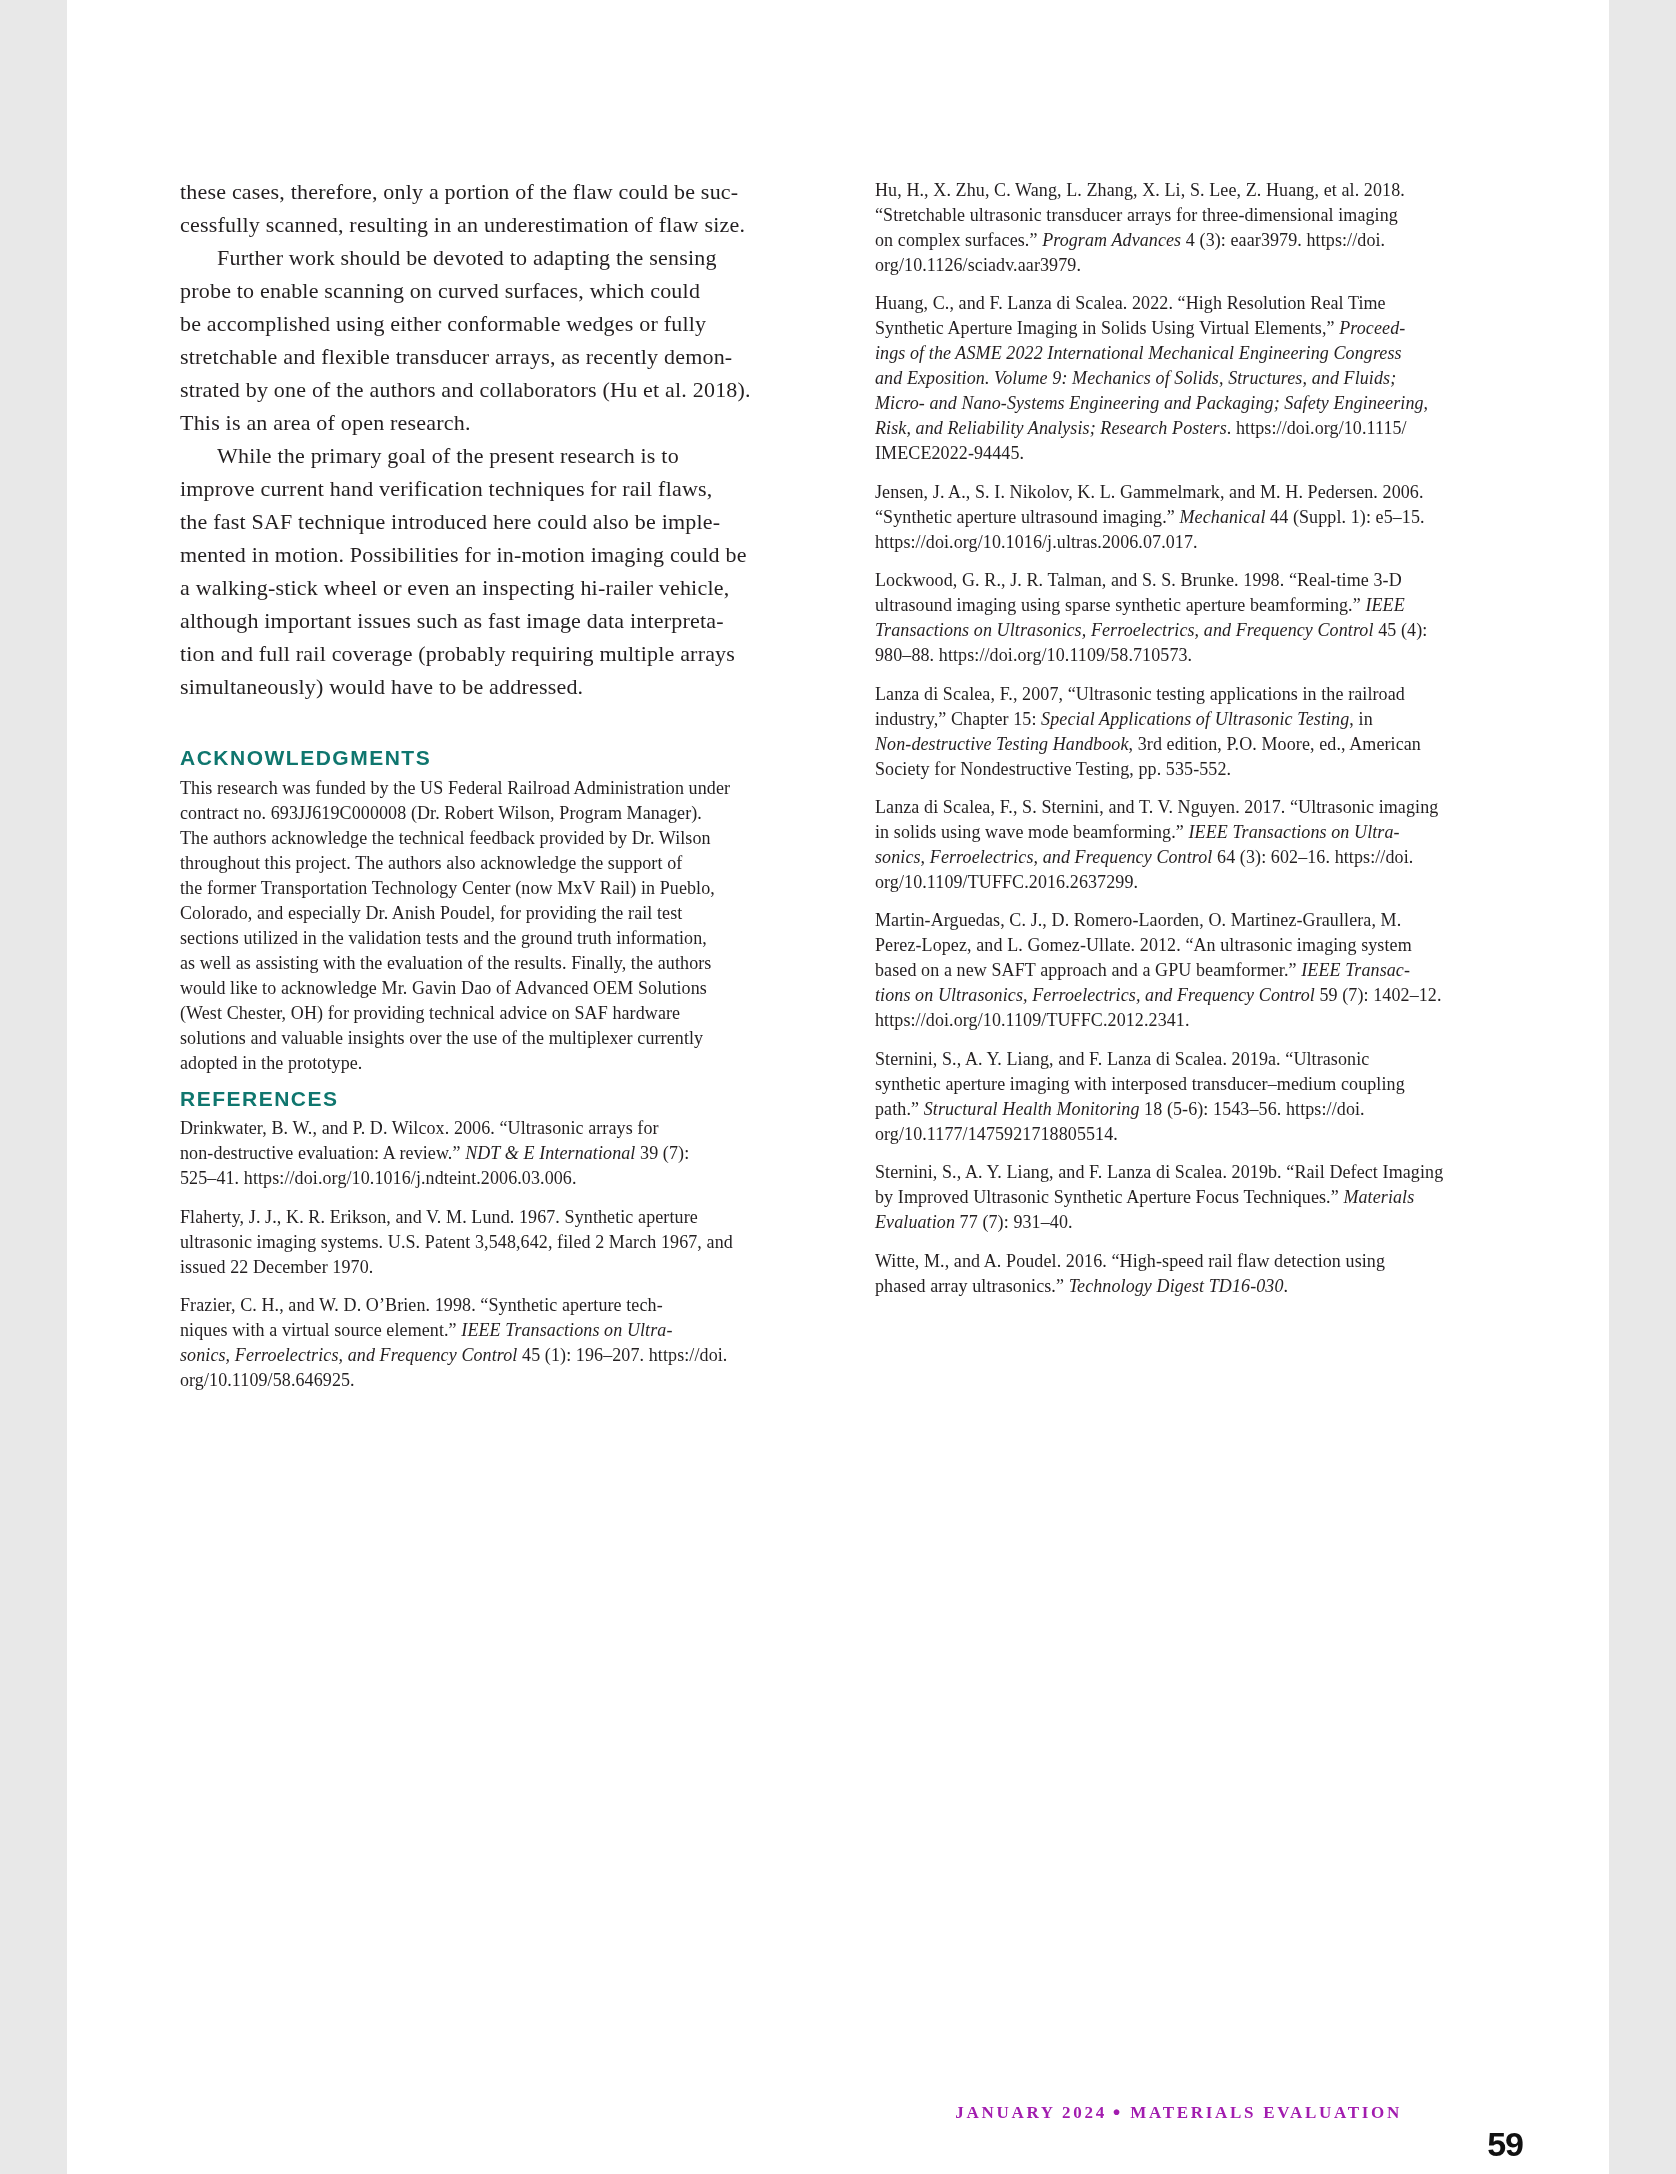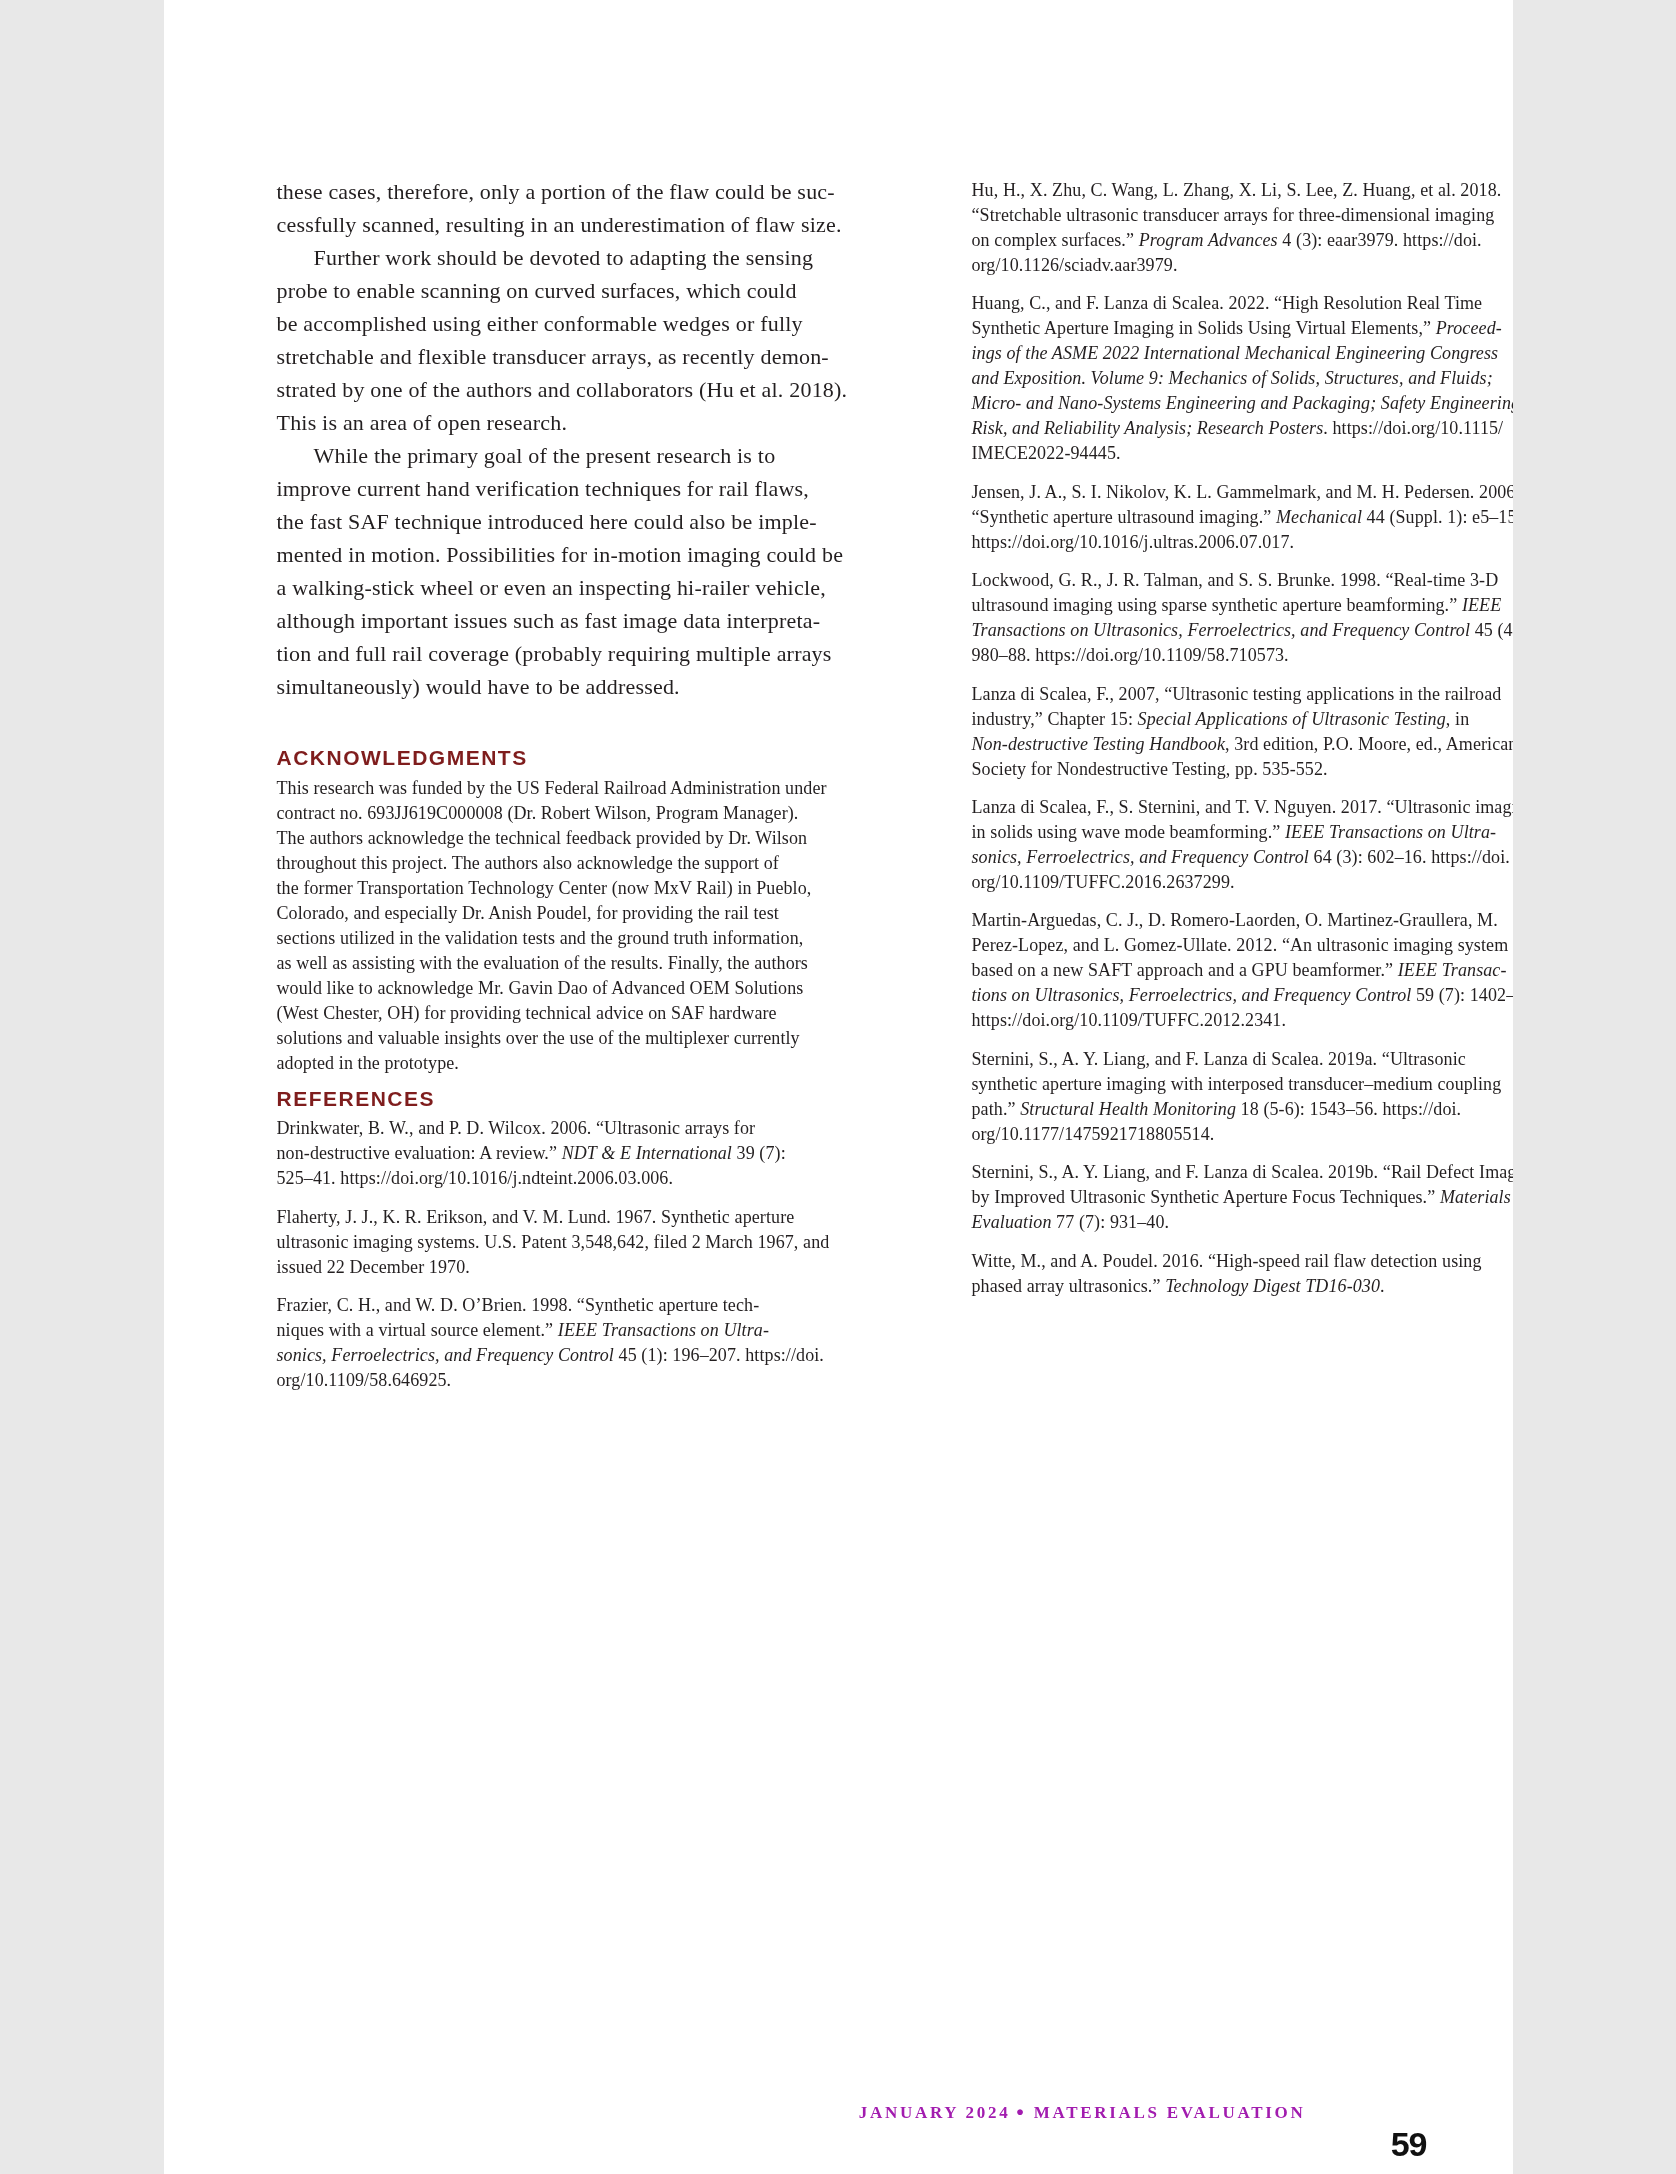--- a/index.html
+++ b/index.html
@@ -1,18 +1,18 @@
 <!DOCTYPE html>
 <html><head>
 <meta charset="utf-8">
 <style>
   html, body { margin: 0; padding: 0; background: #e8e8e8; }
   .page {
     position: relative;
-    width: 1349px;
+    width: 1542px;
     height: 2175px;
     margin: 0 auto;
     background: #ffffff;
     font-family: "Liberation Serif", serif;
     color: #231f20;
     overflow: hidden;
   }
   .col { position: absolute; width: 660px; }
   .col-left  { left: 113px; top: 175px; }
   .col-right { left: 808px; top: 178px; }
@@ -25,21 +25,21 @@
     letter-spacing: 0.2px;
   }
   .body-para.indent { text-indent: 37px; }
 
   .section-heading {
     font-family: "Liberation Sans", sans-serif;
     font-weight: bold;
     font-size: 21px;
     line-height: 25px;
     letter-spacing: 1.5px;
-    color: #7f1d1d;
+    color: #0f766e;
     margin: 42px 0 5.7px 0;
   }
   .refs-heading { margin-top: 10px; }
 
   .small-text {
     font-size: 18px;
     line-height: 25px;
     margin: 0;
     white-space: pre;
     letter-spacing: 0.1px;

